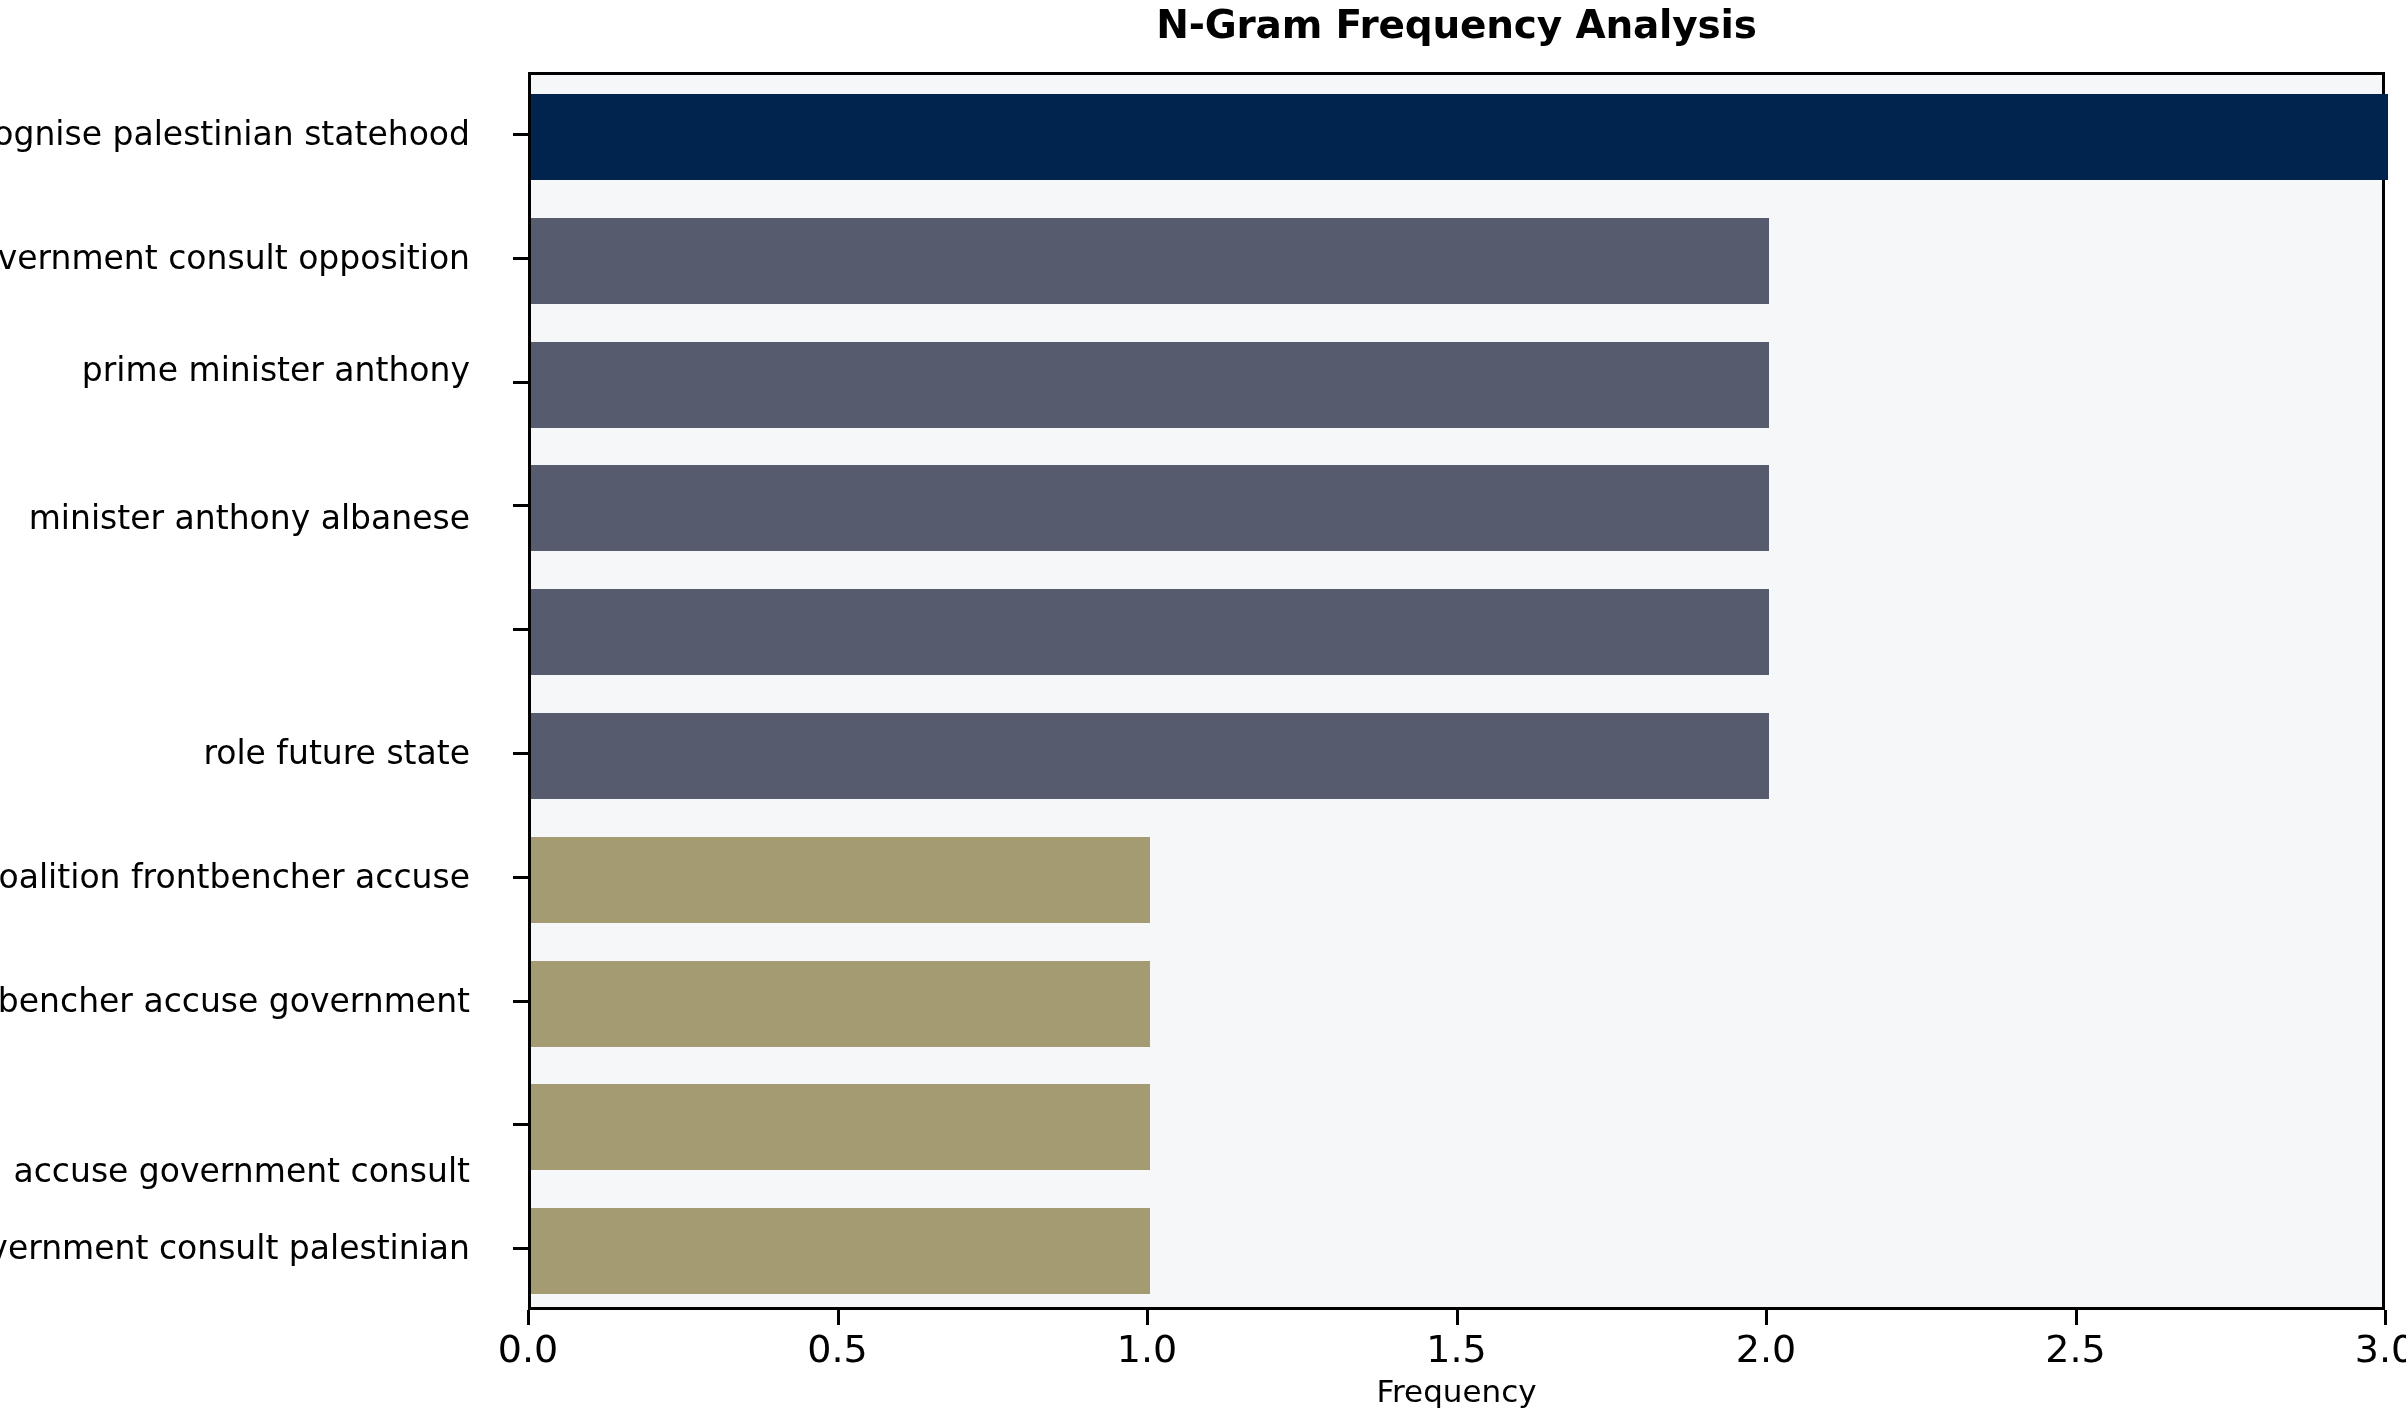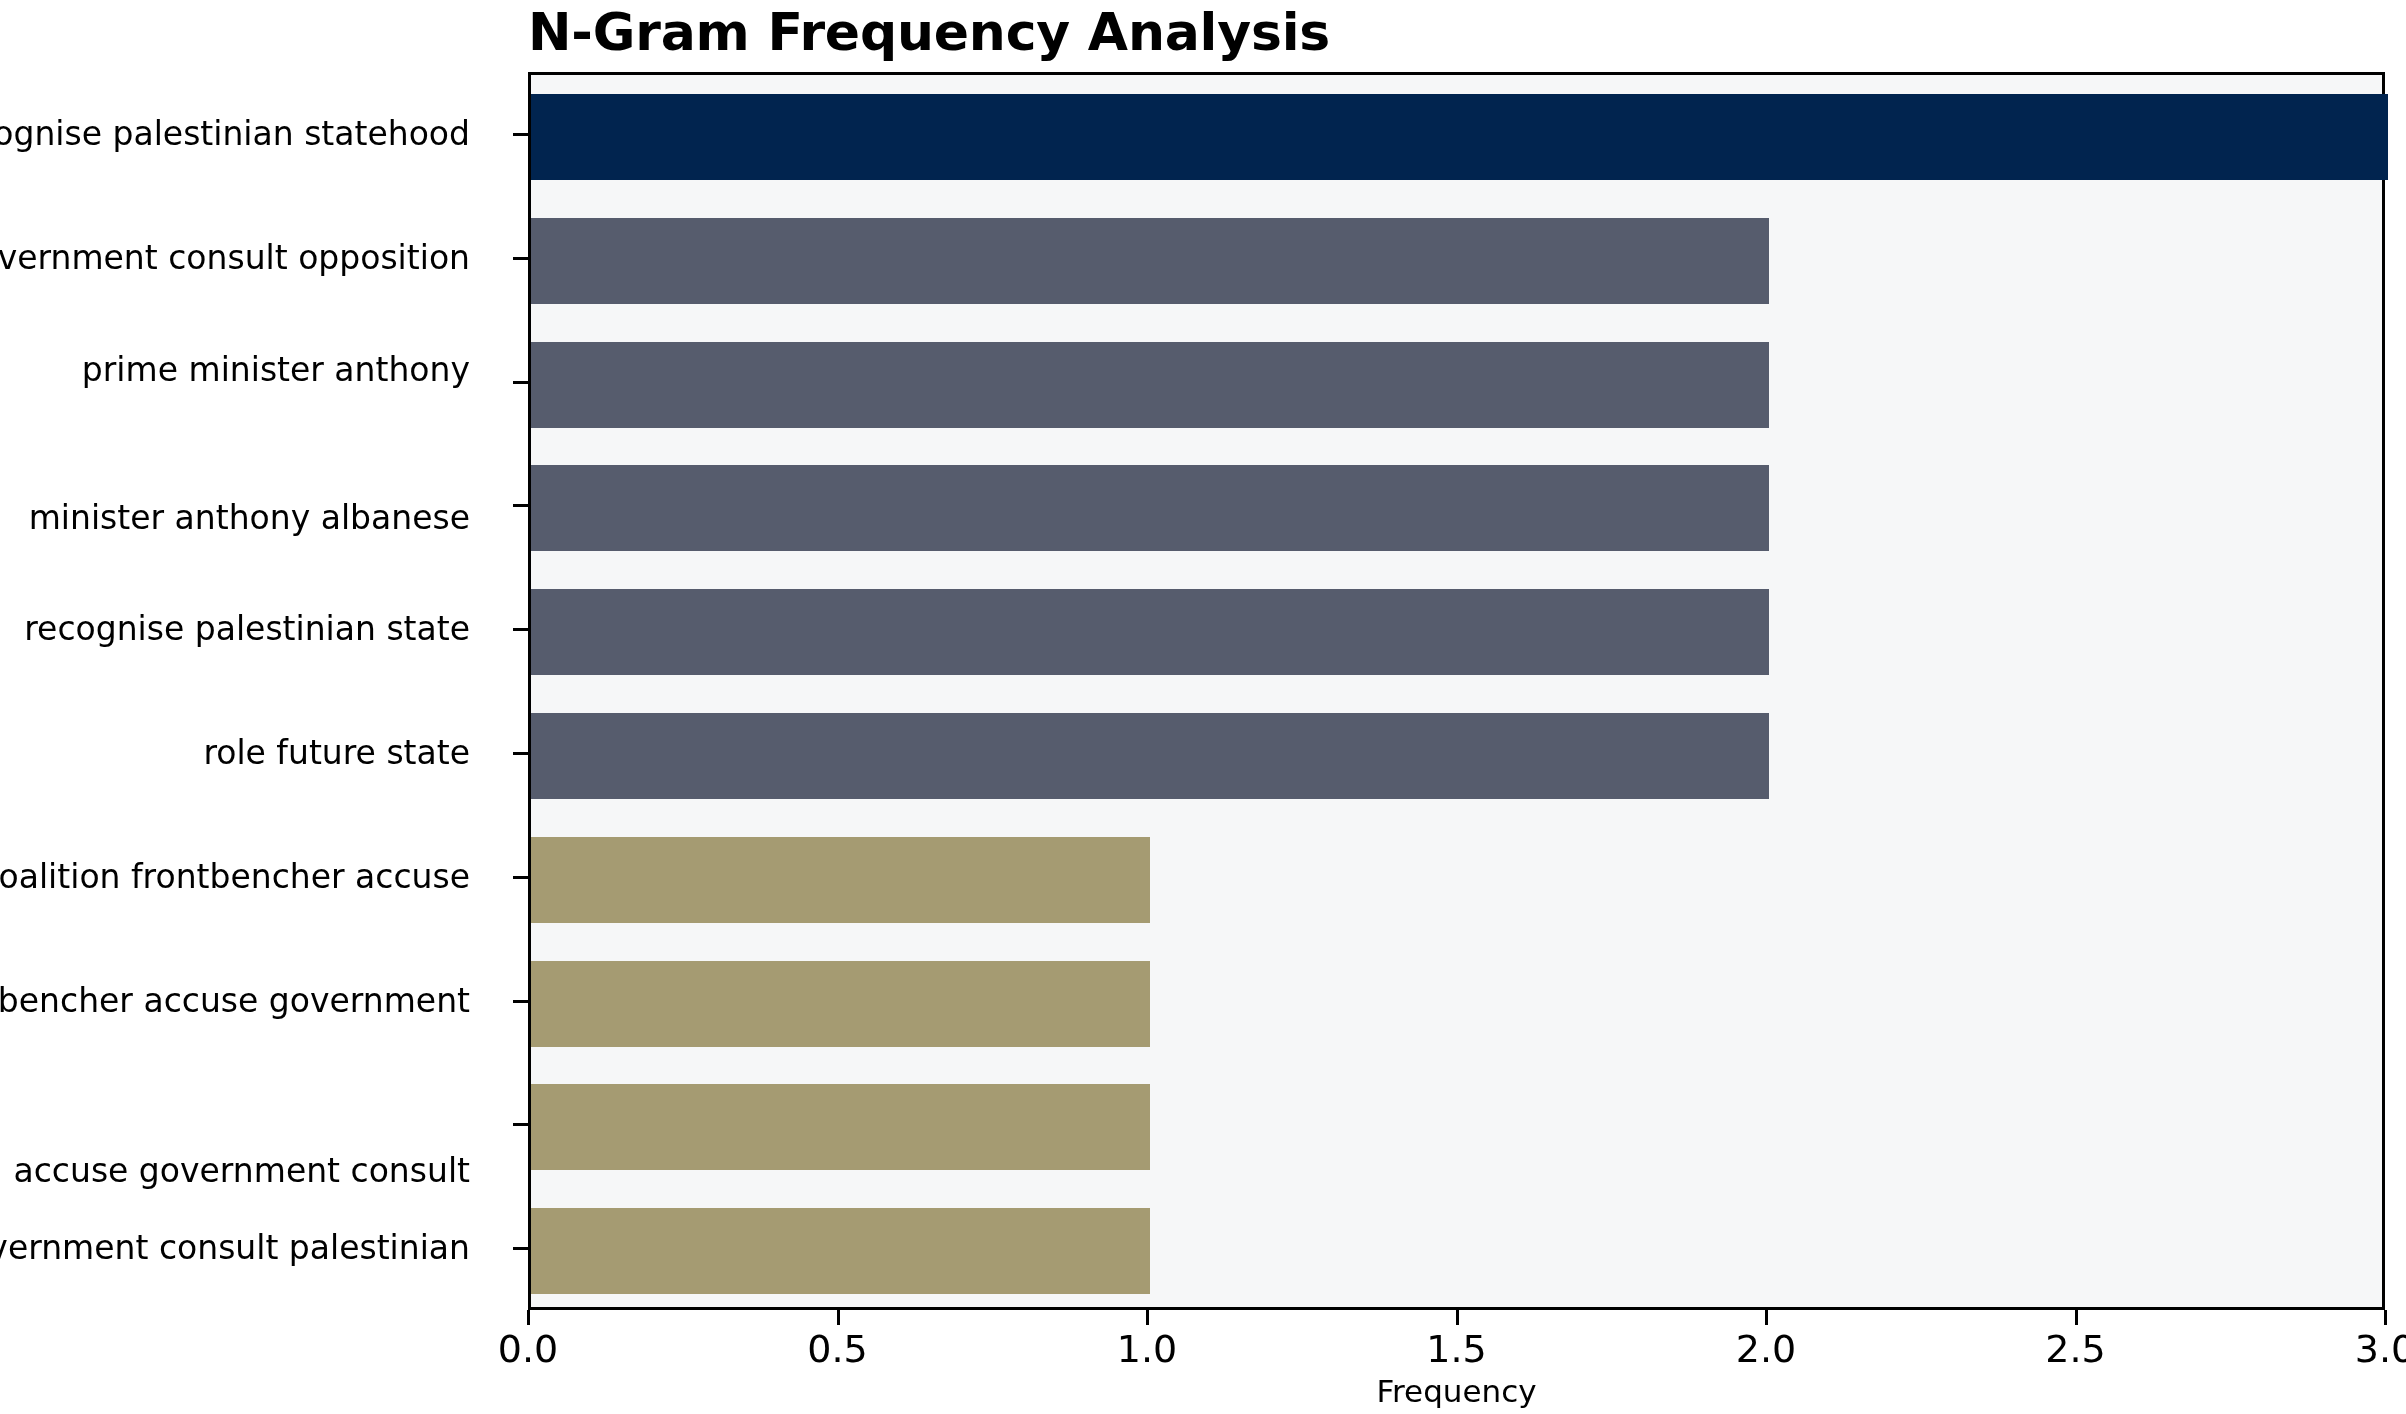--- a/index.html
+++ b/index.html
@@ -20,21 +20,22 @@
     height: 1414px;
     background: #ffffff;
   }
 
   
   #chart-title {
     position: absolute;
     left: 528px;
     top: 2px;
     width: 1857px;
-    font-size: 52px;
+    text-align: center;
+    font-size: 39px;
     font-weight: bold;
     color: #000000;
     font-family: "DejaVu Sans", "Liberation Sans", sans-serif;
     letter-spacing: -0.2px;
     white-space: nowrap;
   }
 
   
   #plot-area {
     position: absolute;
@@ -142,21 +143,20 @@
 
   <div id="y-tick-labels">
       <div class="y-tick-label" style="top: 39.9px; right: 30px;">recognise palestinian statehood</div>
       <div class="y-tick-mark" style="top: 60.9px;"></div>
       <div class="y-tick-label" style="top: 163.7px; right: 30px;">government consult opposition</div>
       <div class="y-tick-mark" style="top: 184.7px;"></div>
       <div class="y-tick-label" style="top: 276px; right: 30px;">prime minister anthony</div>
       <div class="y-tick-mark" style="top: 308.5px;"></div>
       <div class="y-tick-label" style="top: 411.3px; right: 30px; margin-top: 13px;">minister anthony albanese</div>
       <div class="y-tick-mark" style="top: 432.3px;"></div>
-      <div class="y-tick-label" style="top: 535.1px; right: 30px;">recognise palestinian state</div>
       <div class="y-tick-mark" style="top: 556.1px;"></div>
       <div class="y-tick-label" style="top: 658.9px; right: 30px;">role future state</div>
       <div class="y-tick-mark" style="top: 679.9px;"></div>
       <div class="y-tick-label" style="top: 782.7px; right: 30px;">coalition frontbencher accuse</div>
       <div class="y-tick-mark" style="top: 803.7px;"></div>
       <div class="y-tick-label" style="top: 906.5px; right: 30px;">frontbencher accuse government</div>
       <div class="y-tick-mark" style="top: 927.5px;"></div>
       <div class="y-tick-label" style="top: 1077px; right: 30px;">accuse government consult</div>
       <div class="y-tick-mark" style="top: 1051.3px;"></div>
       <div class="y-tick-label" style="top: 1154.1px; right: 30px;">government consult palestinian</div>

